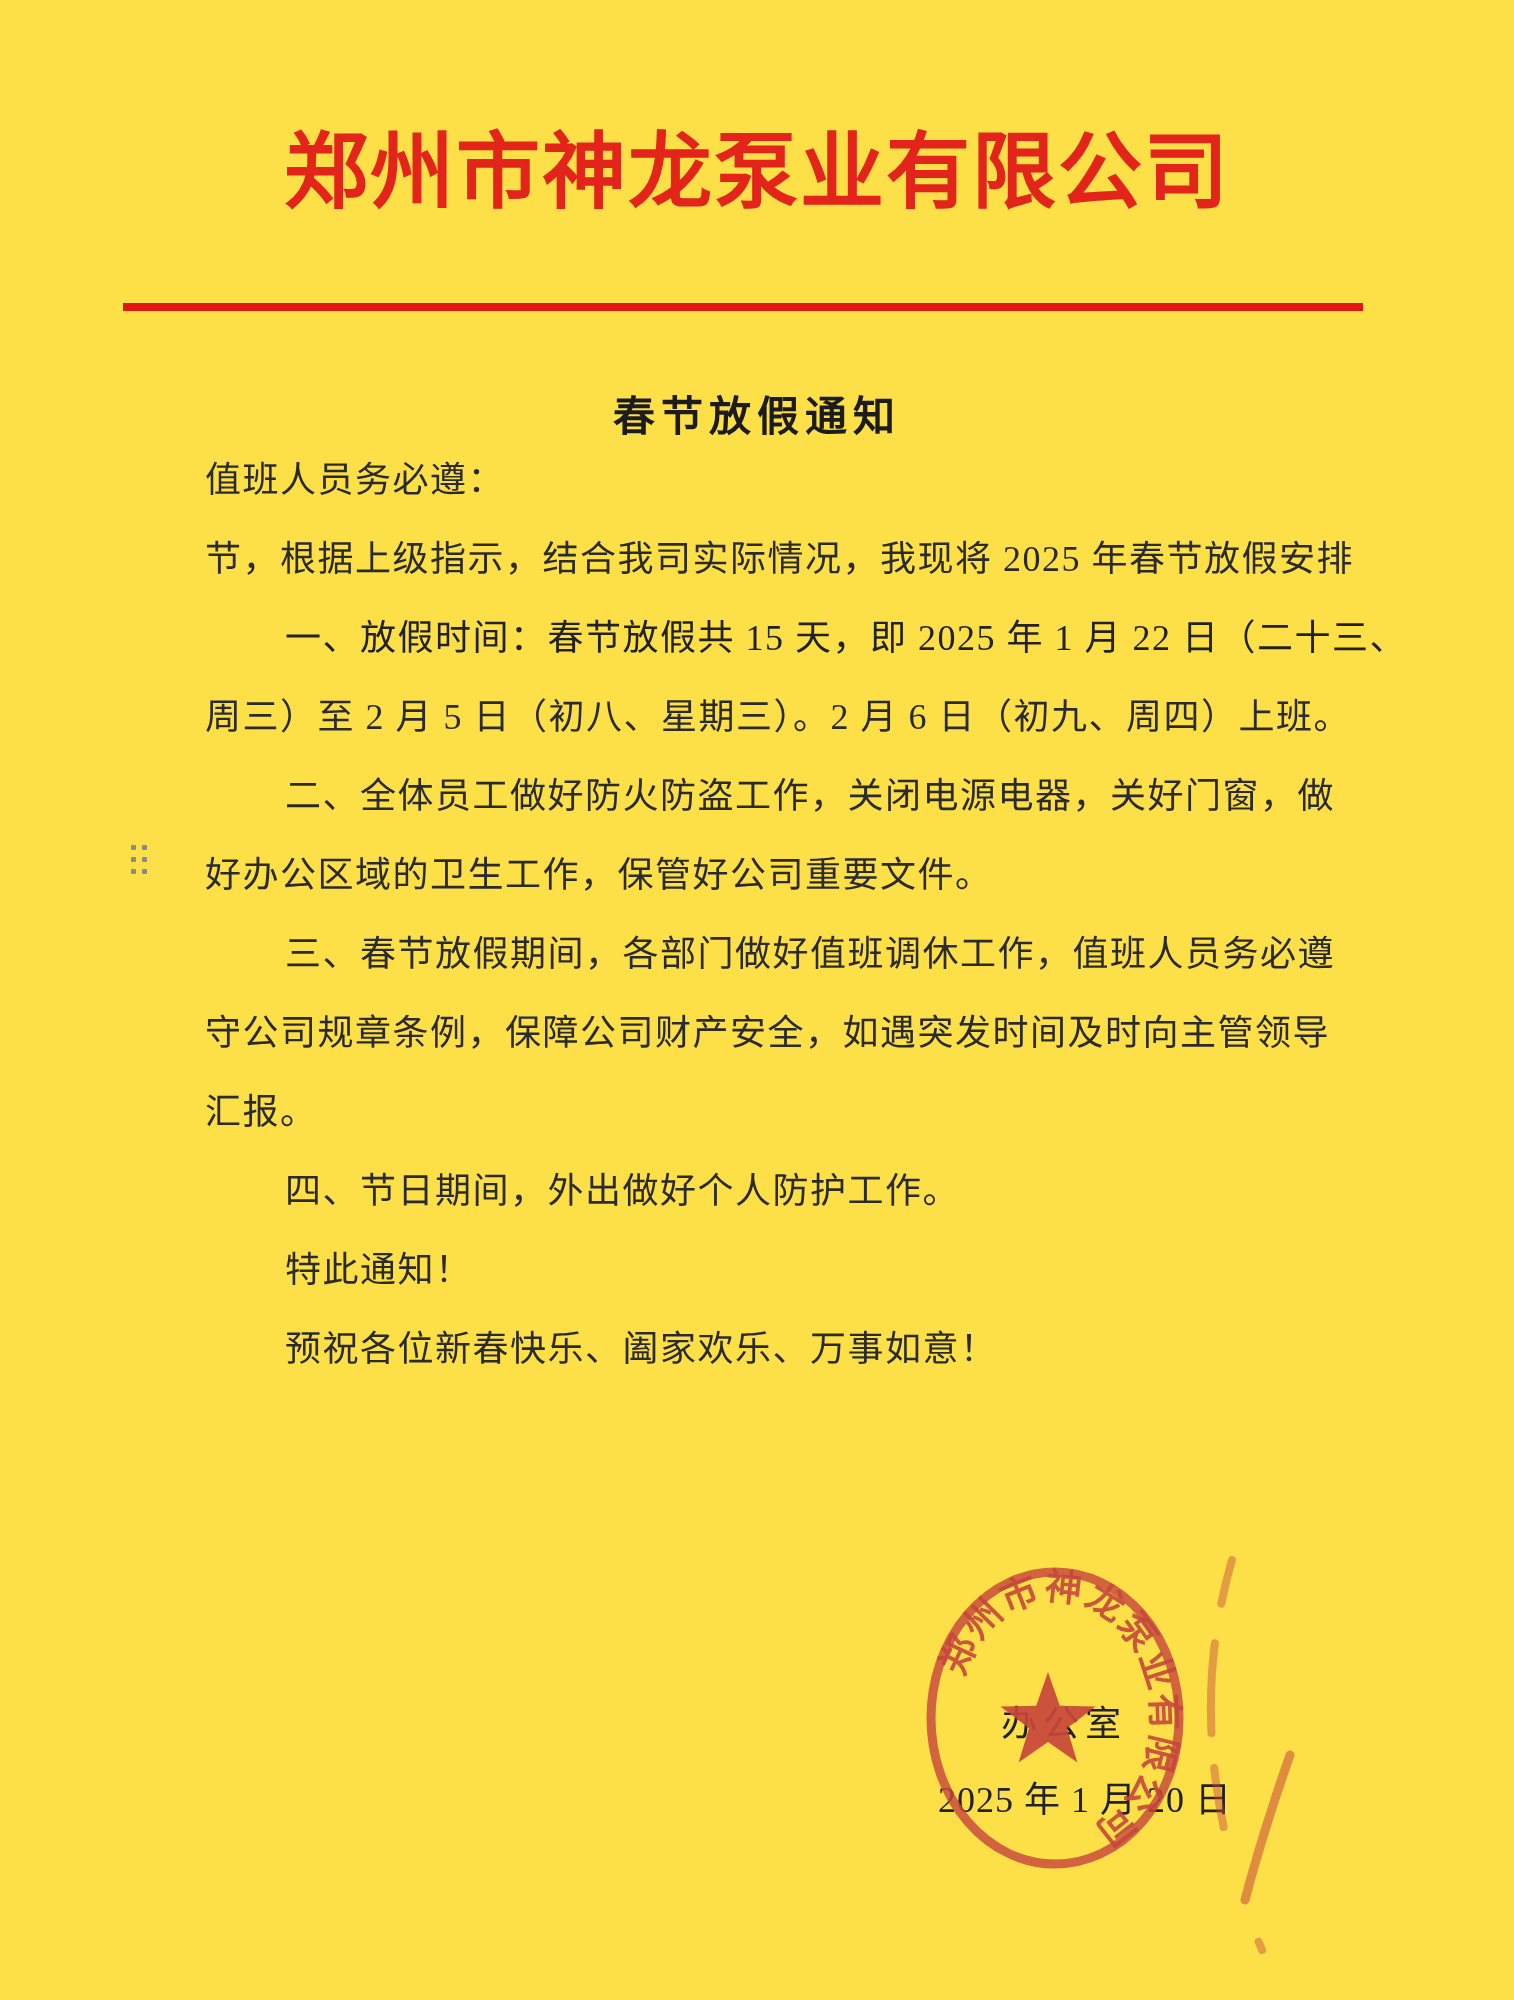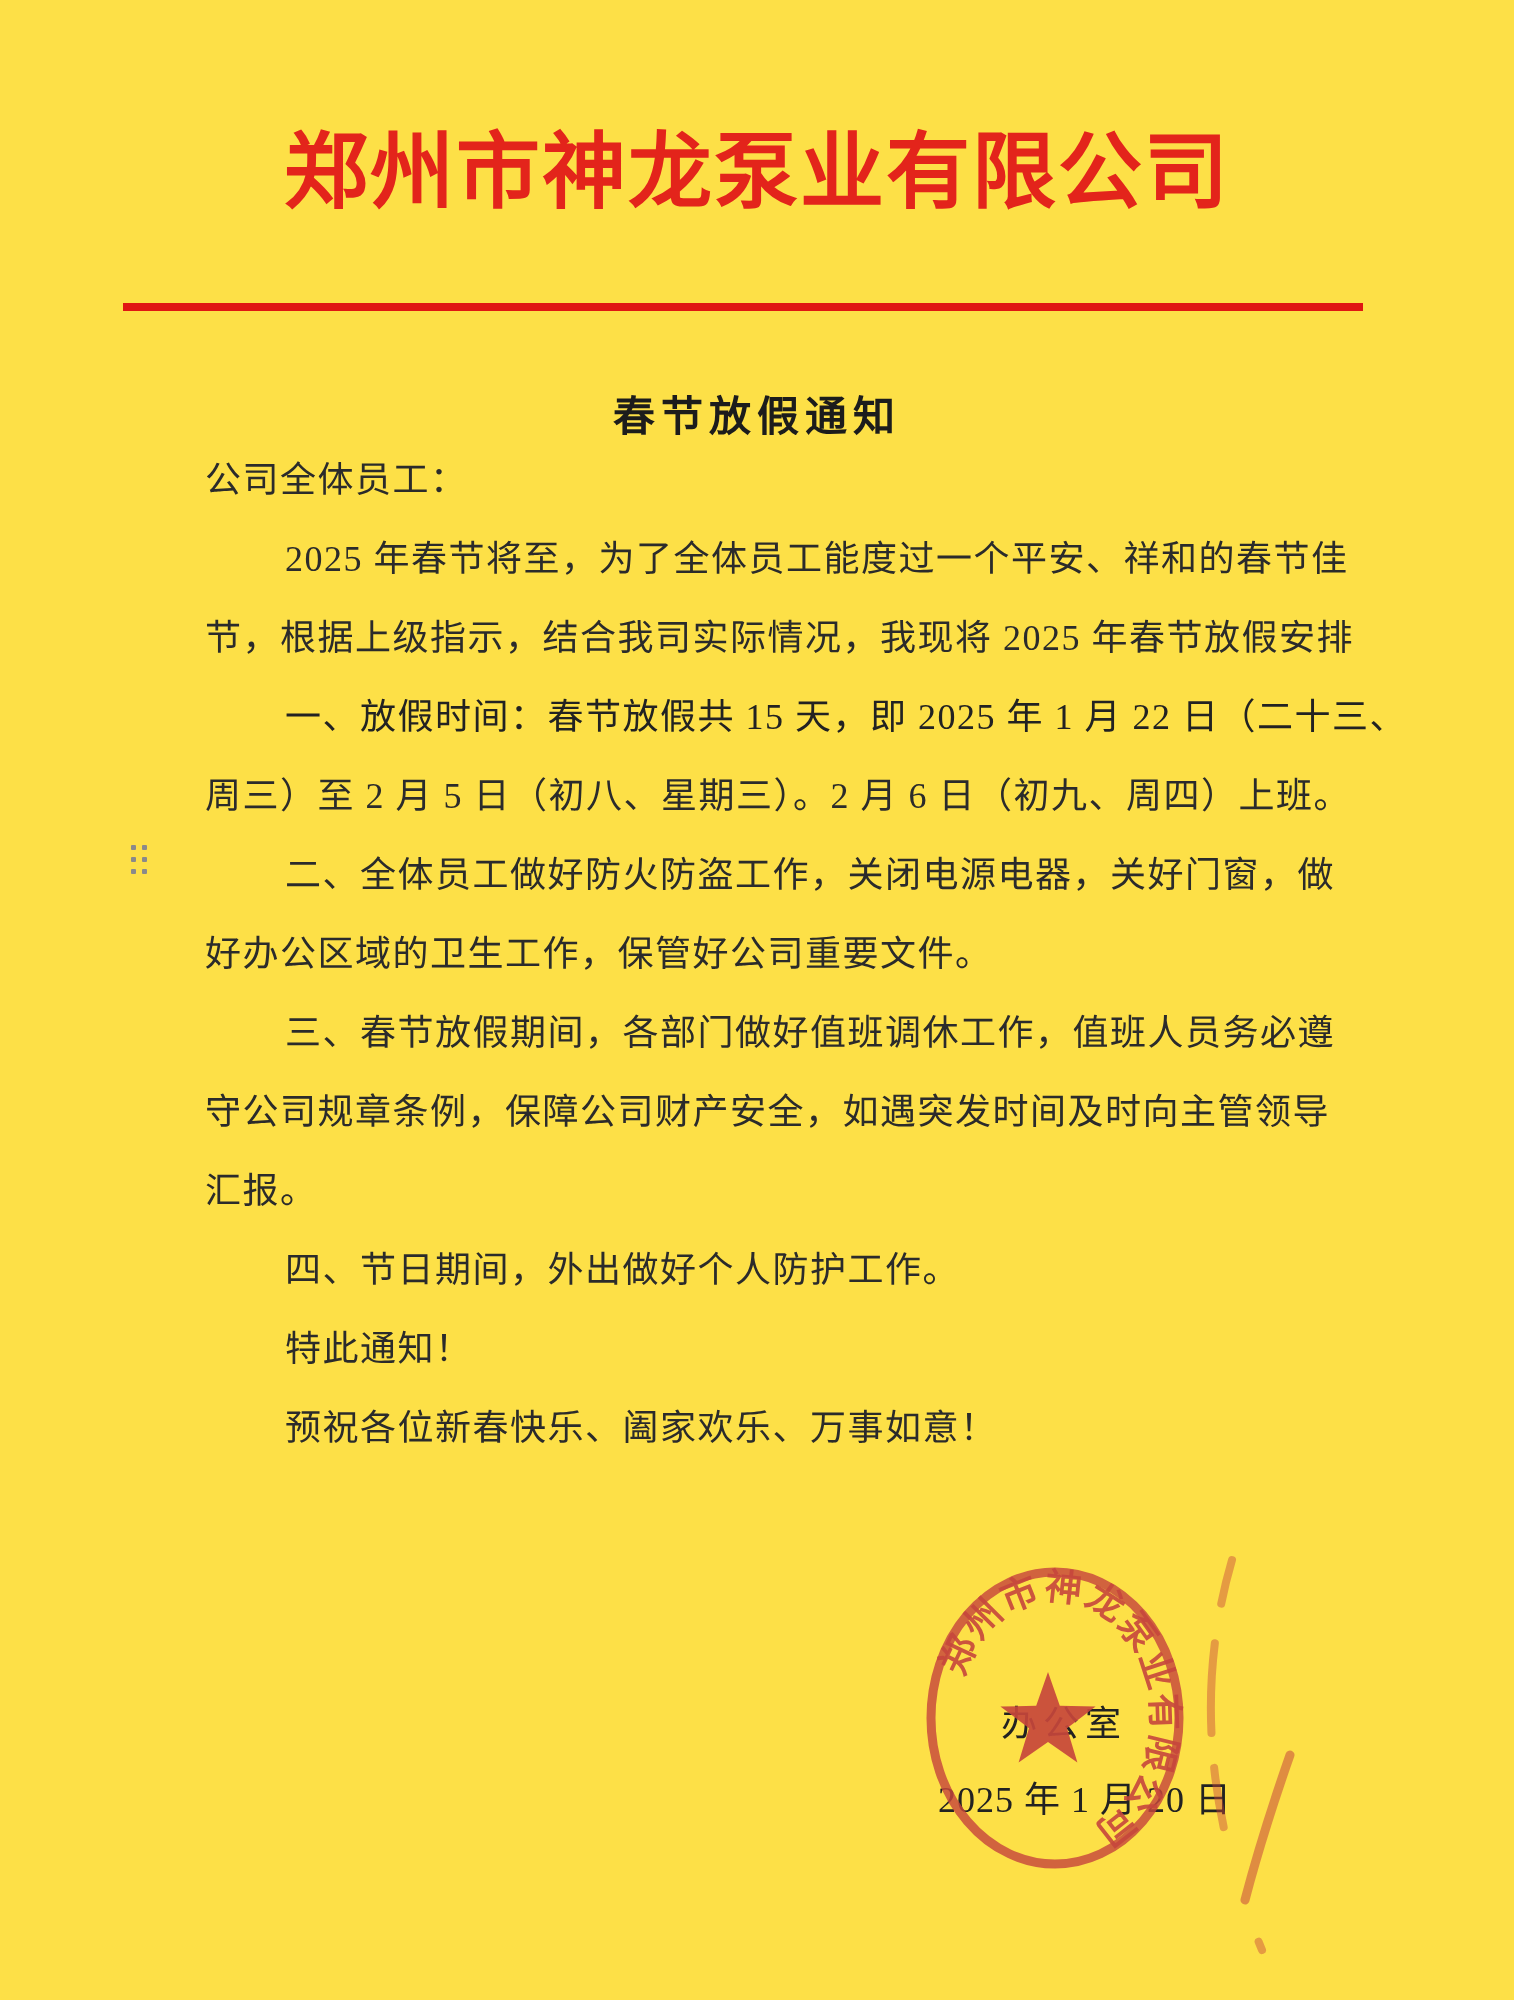--- a/index.html
+++ b/index.html
@@ -95,22 +95,21 @@
 
 <div class="page">
 
   <div class="company-header">郑州市神龙泵业有限公司</div>
 
   <div class="red-divider"></div>
 
   <div class="doc-title">春节放假通知</div>
 
   <div class="doc-body">
-    <div class="line">公司全体员工：</div>
-    <div class="line indent">2025 年春节将至，为了全体员工能度过一个平安、祥和的春节佳</div>
+    <div class="line">值班人员务必遵：</div>
     <div class="line">节，根据上级指示，结合我司实际情况，我现将 2025 年春节放假安排</div>
     <div class="line indent emph">一、放假时间：春节放假共 15 天，即 2025 年 1 月 22 日（二十三、</div>
     <div class="line">周三）至 2 月 5 日（初八、星期三）。2 月 6 日（初九、周四）上班。</div>
     <div class="line indent">二、全体员工做好防火防盗工作，关闭电源电器，关好门窗，做</div>
     <div class="line">好办公区域的卫生工作，保管好公司重要文件。</div>
     <div class="line indent">三、春节放假期间，各部门做好值班调休工作，值班人员务必遵</div>
     <div class="line">守公司规章条例，保障公司财产安全，如遇突发时间及时向主管领导</div>
     <div class="line">汇报。</div>
     <div class="line indent">四、节日期间，外出做好个人防护工作。</div>
     <div class="line indent">特此通知！</div>

